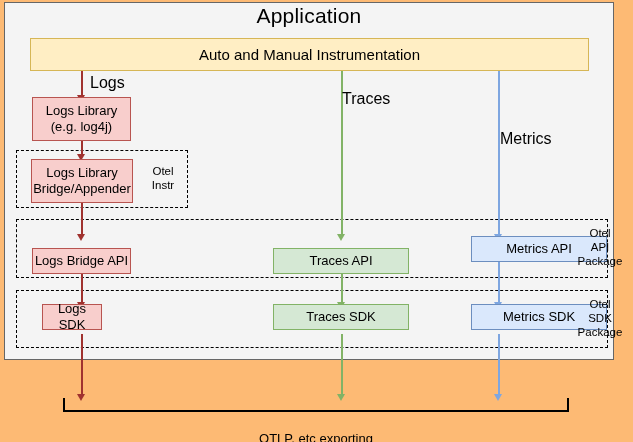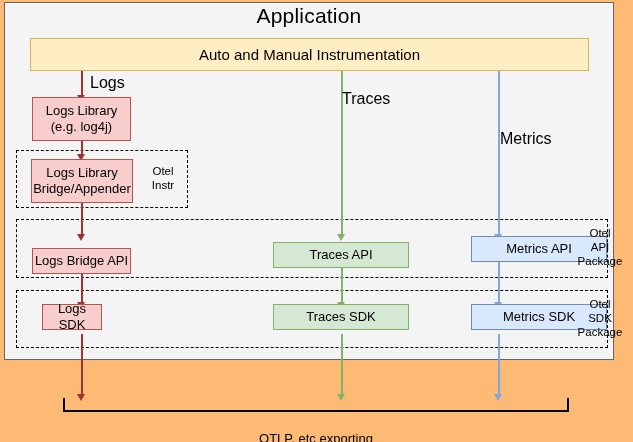--- a/index.html
+++ b/index.html
@@ -210,21 +210,21 @@
 
   <div class="node red" style="left:31px; top:159px; width:102px; height:44px; flex-direction:column;">
     <span>Logs Library</span>
     <span>Bridge/Appender</span>
   </div>
 
   <div class="node red" style="left:32px; top:236px; width:99px; height:26px;margin-top:12px;">
     <span>Logs Bridge API</span>
   </div>
 
-  <div class="node green" style="left:273px; top:242px; width:136px; height:26px;text-align:center;">
+  <div class="node green" style="left:273px; top:248px; width:136px; height:26px;text-align:center;">
     <span>Traces API</span>
   </div>
 
   <div class="node blue" style="left:430px; top:236px; width:136px; height:26px;">
     <span>Metrics API</span>
   </div>
 
   <div class="node red" style="left:42px; top:304px; width:60px; height:26px;">
     <span>Logs SDK</span>
   </div>

